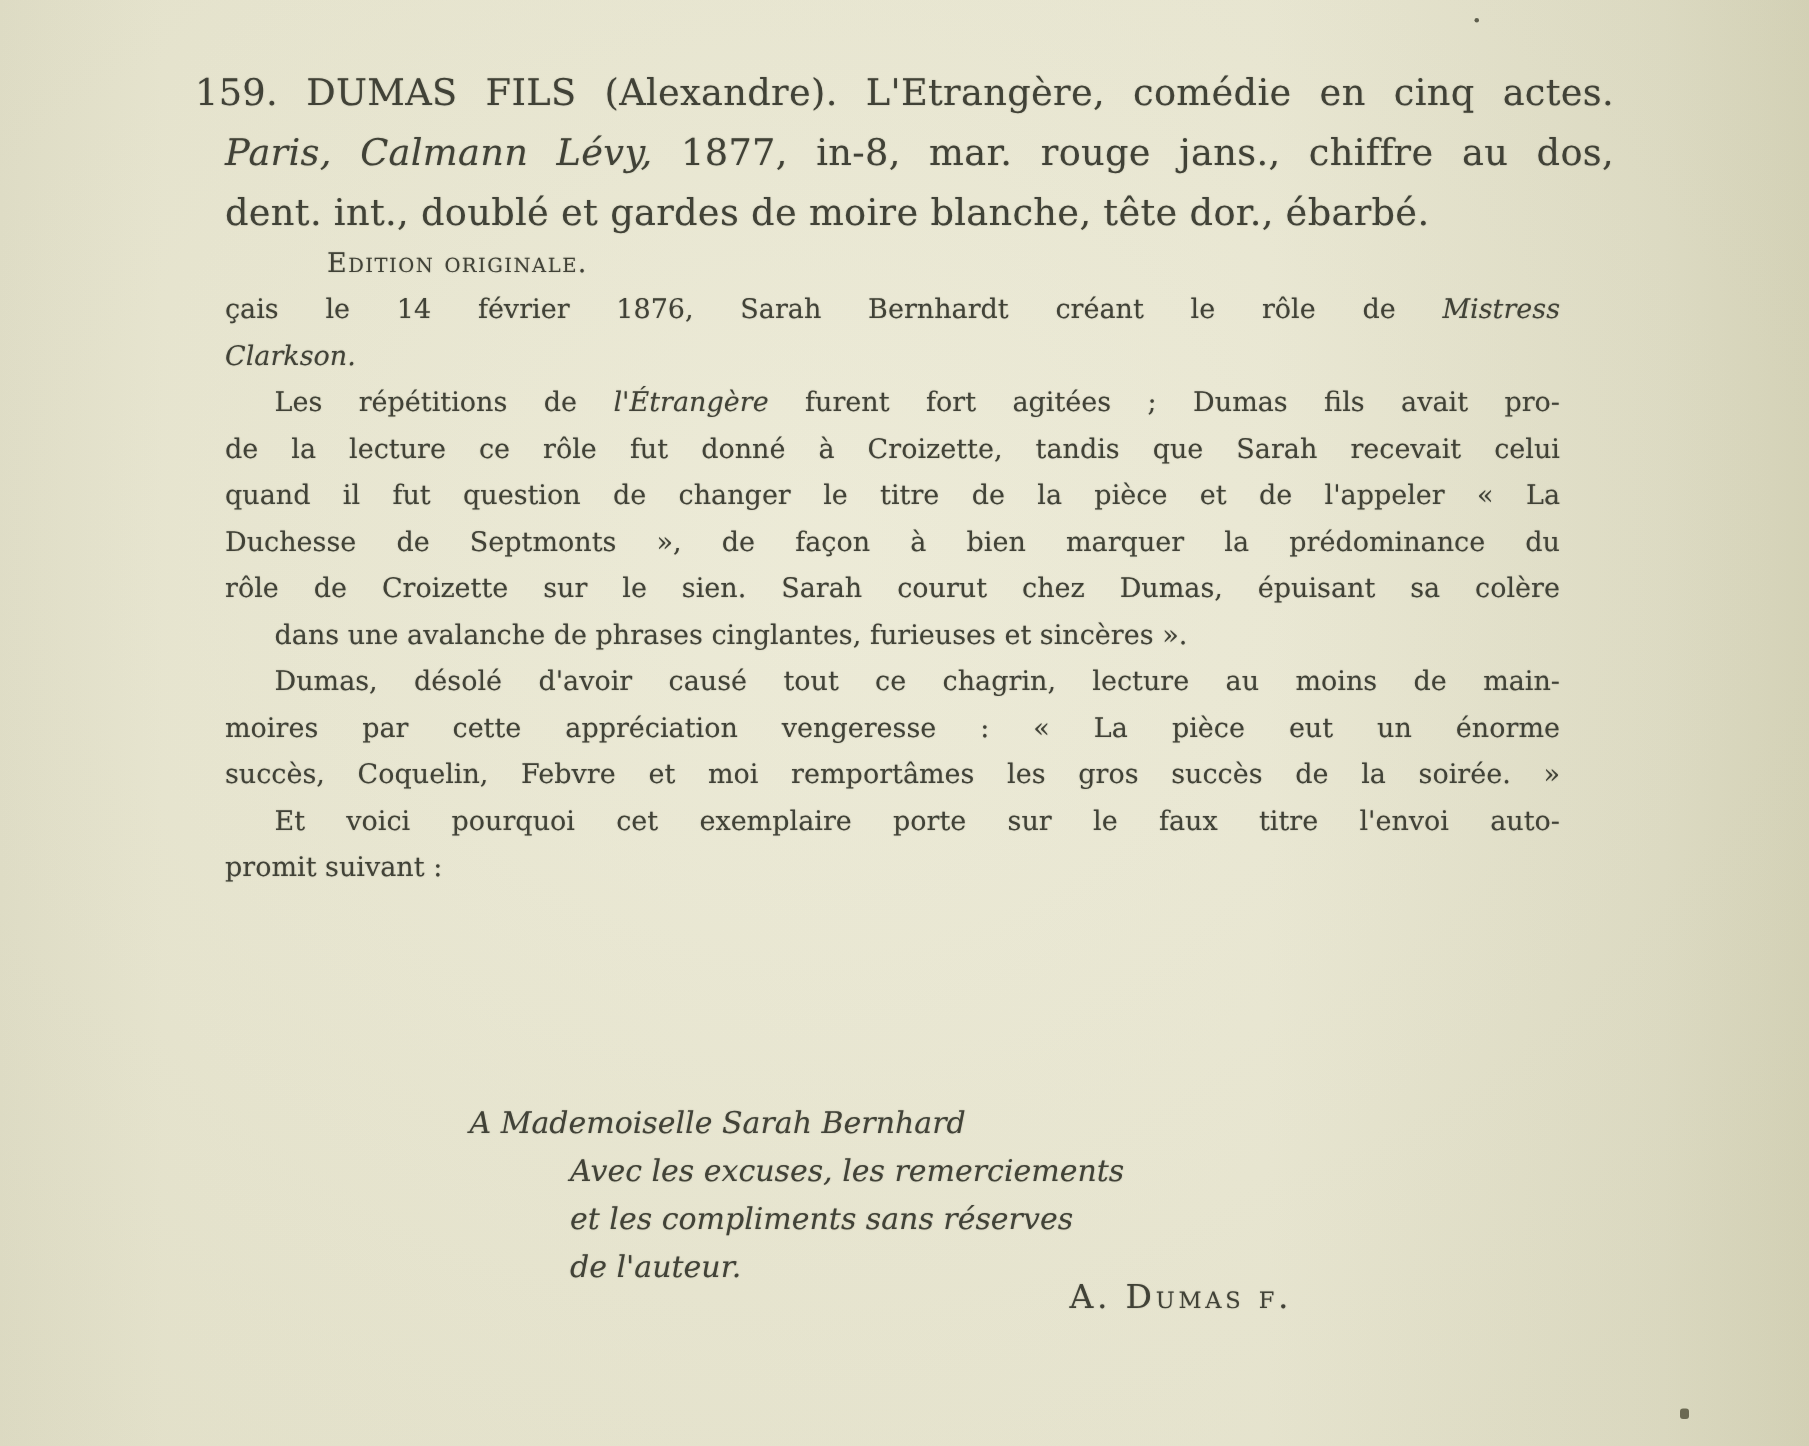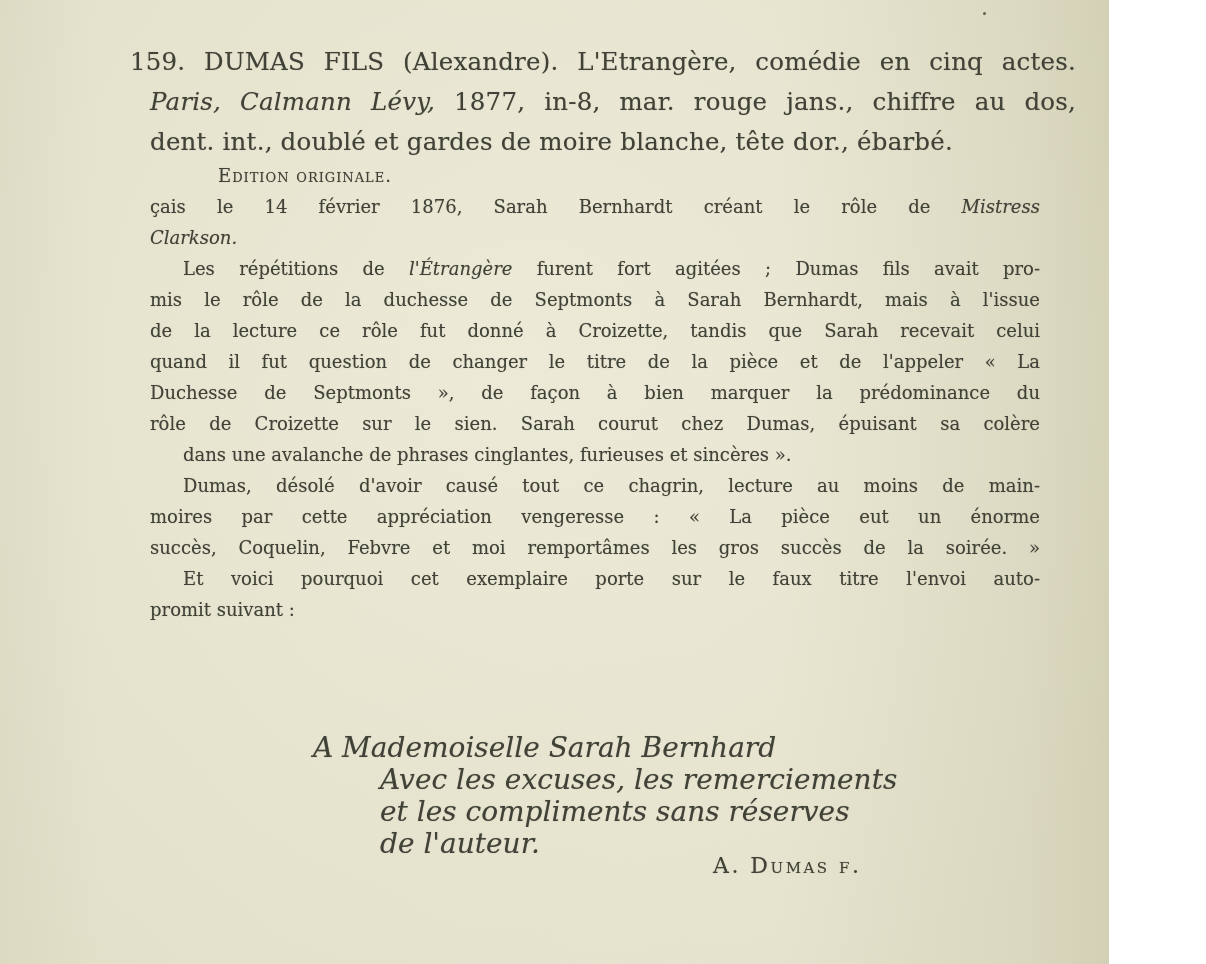--- a/index.html
+++ b/index.html
@@ -1,18 +1,18 @@
 <!DOCTYPE html>
 <html><head>
 <meta charset="utf-8">
 <style>
   html,body{margin:0;padding:0;}
   .page{
     position:relative;
-    width:1109px;height:964px;
+    width:1206px;height:964px;
     overflow:hidden;
     background:
       radial-gradient(ellipse at 45% 38%, rgba(255,255,255,0.10) 0%, rgba(120,115,80,0.06) 85%),
       linear-gradient(90deg, #e2e0c9 0%, #e9e7d1 9%, #ebe9d4 70%, #e0dec6 92%, #d8d6bb 100%);
     font-family:"DejaVu Serif","Liberation Serif",serif;
     color:#414237;
   }
   .tline{
     text-shadow:0 0 1px rgba(65,66,55,.38);
   }
@@ -36,21 +36,21 @@
   .note-heading{
     padding-left:68px;
     font-variant:small-caps; letter-spacing:1px;
     text-shadow:0 0 1px rgba(65,66,55,.38);
   }
   .body .tline.ind{ padding-left:33px; }
 
   
   .dedication{
     position:absolute; left:150px; top:732px; width:760px;
-    font-size:28px; font-style:italic; line-height:32px;
+    font-size:20px; font-style:italic; line-height:32px;
   }
   .dedication .tline{ margin-left:230px; }
   .dedication .tline:first-child{ margin-left:163px; }
 
   .signature{
     position:absolute; left:713px; top:853px;
     font-size:22px; font-variant:small-caps; letter-spacing:2.5px;
     text-shadow:0 0 1px rgba(65,66,55,.38);
   }
 
@@ -67,21 +67,20 @@
       <div class="tline just"><span>159. DUMAS FILS (Alexandre). L'Etrangère, comédie en cinq actes.</span></div>
       <div class="tline just"><span class="it">Paris, Calmann Lévy,</span><span> 1877, in-8, mar. rouge jans., chiffre au dos,</span></div>
       <div class="tline"><span>dent. int., doublé et gardes de moire blanche, tête dor., ébarbé.</span></div>
     </div>
 
   <div class="body" id="bodyblock">
     <div class="tline note-heading">Edition originale.</div>
       <div class="tline just"><span>çais le 14 février 1876, Sarah Bernhardt créant le rôle de </span><span class="it">Mistress</span></div>
       <div class="tline"><span class="it">Clarkson.</span></div>
       <div class="tline just ind"><span>Les répétitions de </span><span class="it">l'Étrangère</span><span> furent fort agitées ; Dumas fils avait pro-</span></div>
-      <div class="tline just"><span>mis le rôle de la duchesse de Septmonts à Sarah Bernhardt, mais à l'issue</span></div>
       <div class="tline just"><span>de la lecture ce rôle fut donné à Croizette, tandis que Sarah recevait celui</span></div>
       <div class="tline just"><span>quand il fut question de changer le titre de la pièce et de l'appeler « La</span></div>
       <div class="tline just"><span>Duchesse de Septmonts », de façon à bien marquer la prédominance du</span></div>
       <div class="tline just"><span>rôle de Croizette sur le sien. Sarah courut chez Dumas, épuisant sa colère</span></div>
       <div class="tline ind"><span>dans une avalanche de phrases cinglantes, furieuses et sincères ».</span></div>
       <div class="tline just ind"><span>Dumas, désolé d'avoir causé tout ce chagrin, lecture au moins de main-</span></div>
       <div class="tline just"><span>moires par cette appréciation vengeresse : « La pièce eut un énorme</span></div>
       <div class="tline just"><span>succès, Coquelin, Febvre et moi remportâmes les gros succès de la soirée. »</span></div>
       <div class="tline just ind"><span>Et voici pourquoi cet exemplaire porte sur le faux titre l'envoi auto-</span></div>
       <div class="tline"><span>promit suivant :</span></div>

